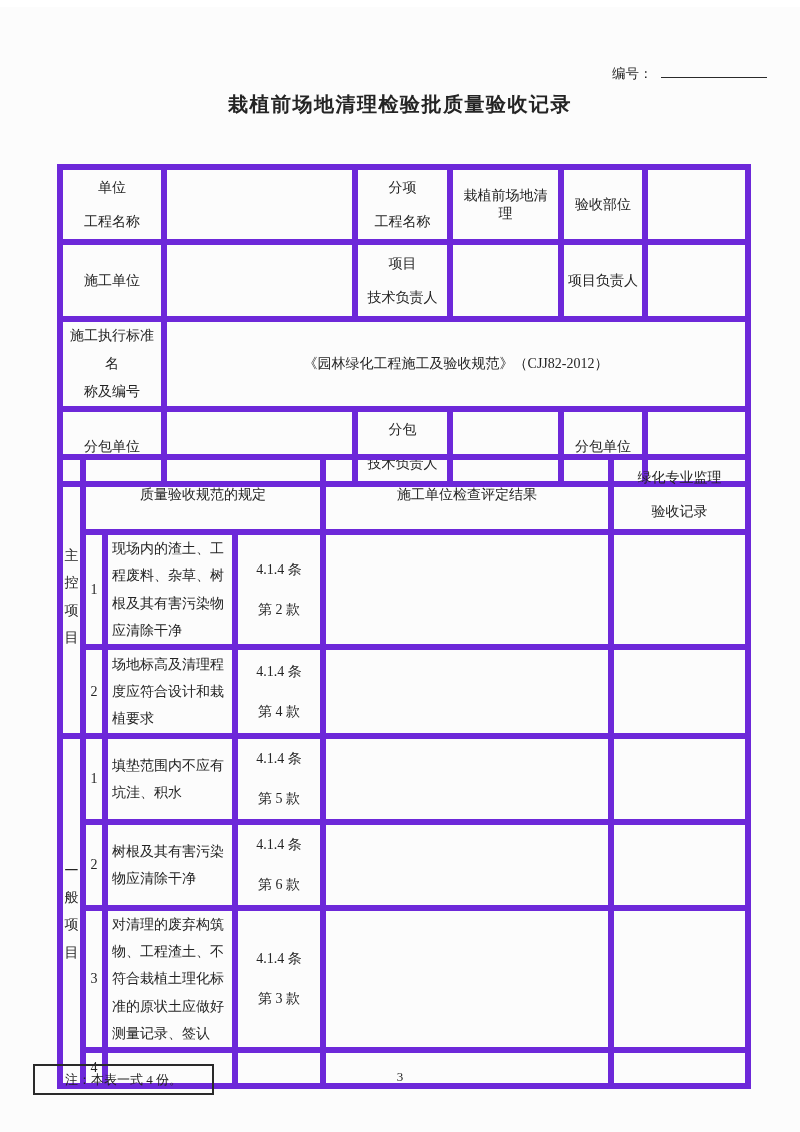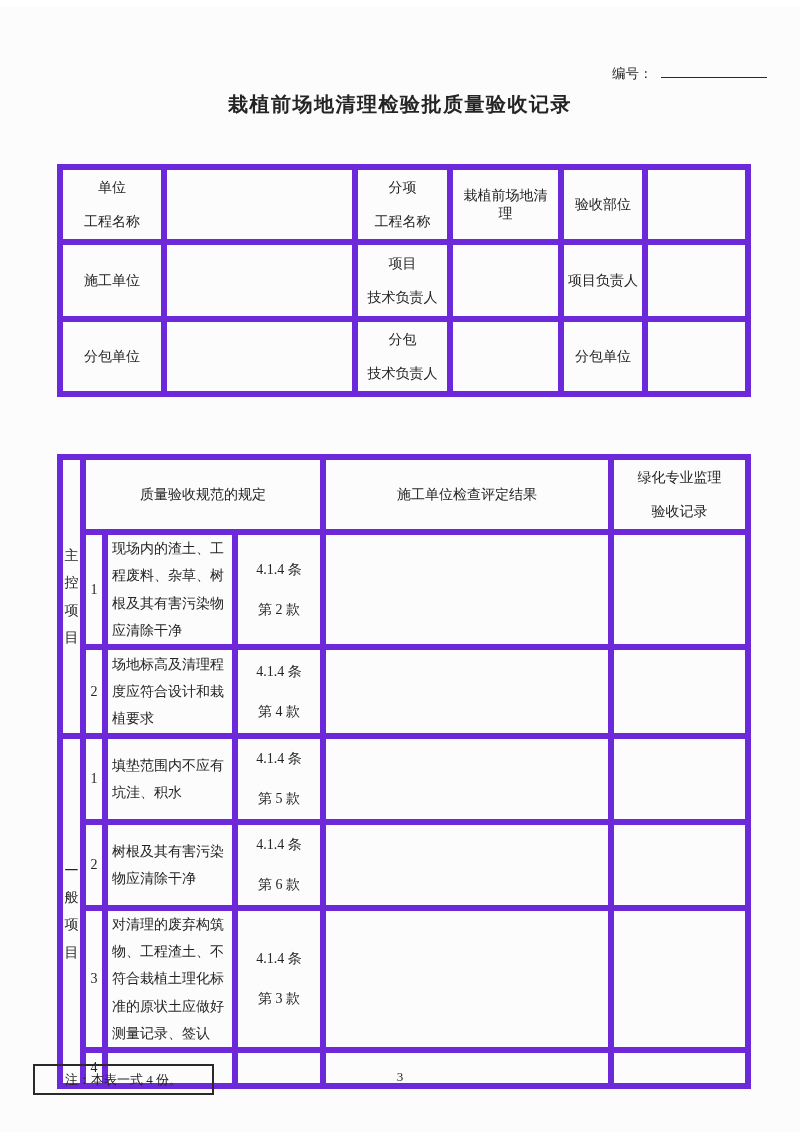--- a/index.html
+++ b/index.html
@@ -60,20 +60,25 @@
       <td></td>
     </tr>
     <tr style="height:77px">
       <td>施工单位</td>
       <td></td>
       <td class="lh-wide">项目
 技术负责人</td>
       <td></td>
       <td>项目负责人</td>
       <td></td>
+    </tr>
+    <tr style="height:63px">
+      <td class="lh-std">施工执行标准名
+称及编号</td>
+      <td colspan="5">《园林绿化工程施工及验收规范》（CJJ82-2012）</td>
     </tr>
     <tr style="height:75px">
       <td>分包单位</td>
       <td></td>
       <td class="lh-wide">分包
 技术负责人</td>
       <td></td>
       <td>分包单位</td>
       <td></td>
     </tr>

